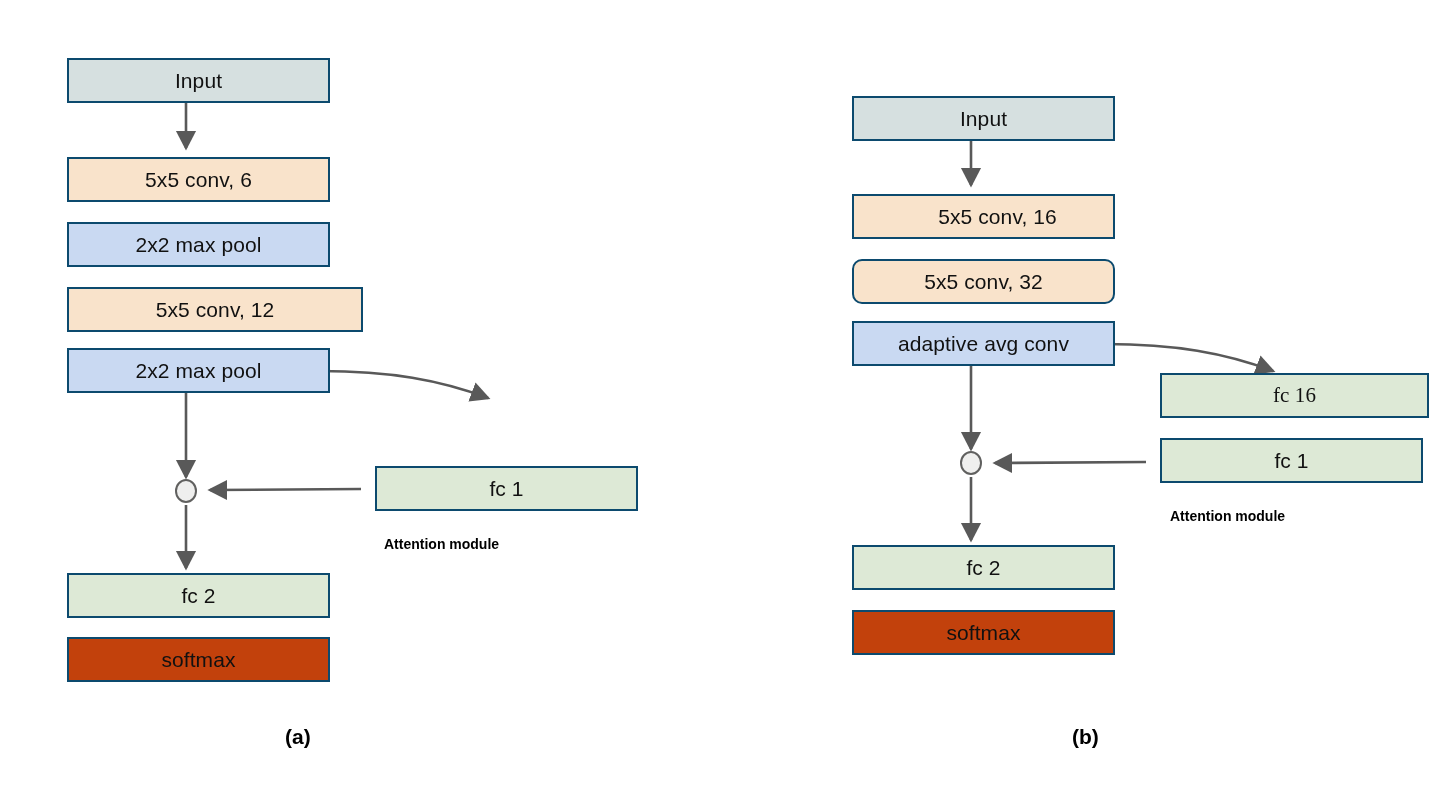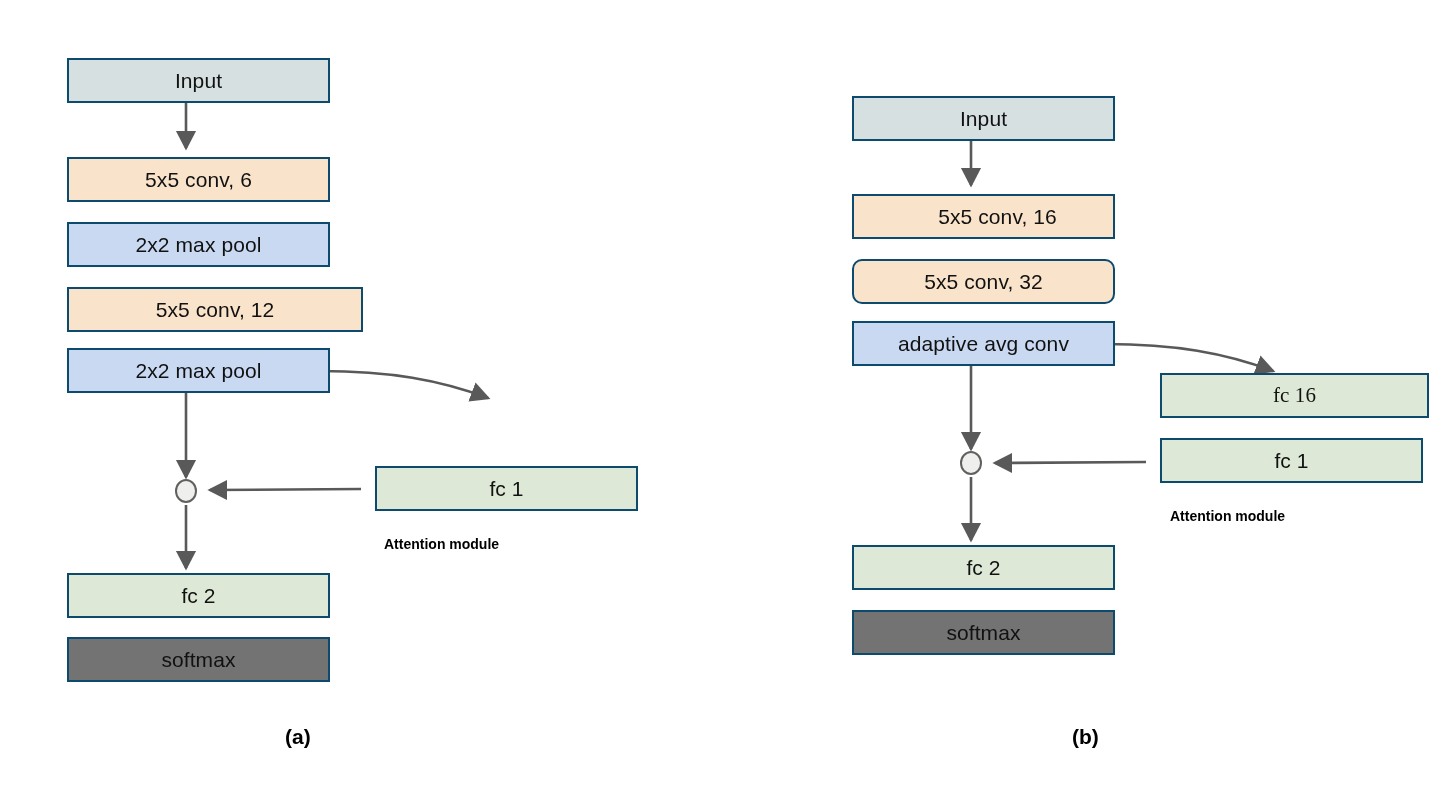--- a/index.html
+++ b/index.html
@@ -27,21 +27,21 @@
     font-size: 21px;
     color: #111111;
     line-height: 1;
     letter-spacing: 0.1px;
     margin-left: 12px;
   }
   .fill-input   { background: #d6e0e0; }
   .fill-conv    { background: #f9e3cb; }
   .fill-pool    { background: #c9d9f2; justify-content: center; }
   .fill-fc      { background: #dde9d6; }
-  .fill-softmax { background: #737373; }
+  .fill-softmax { background: #c2410c; }
 
   .merge-node {
     position: absolute;
     box-sizing: border-box;
     width: 22px;
     height: 24px;
     border-radius: 50%;
     background: #efefee;
     border: 2px solid #60605f;
   }

